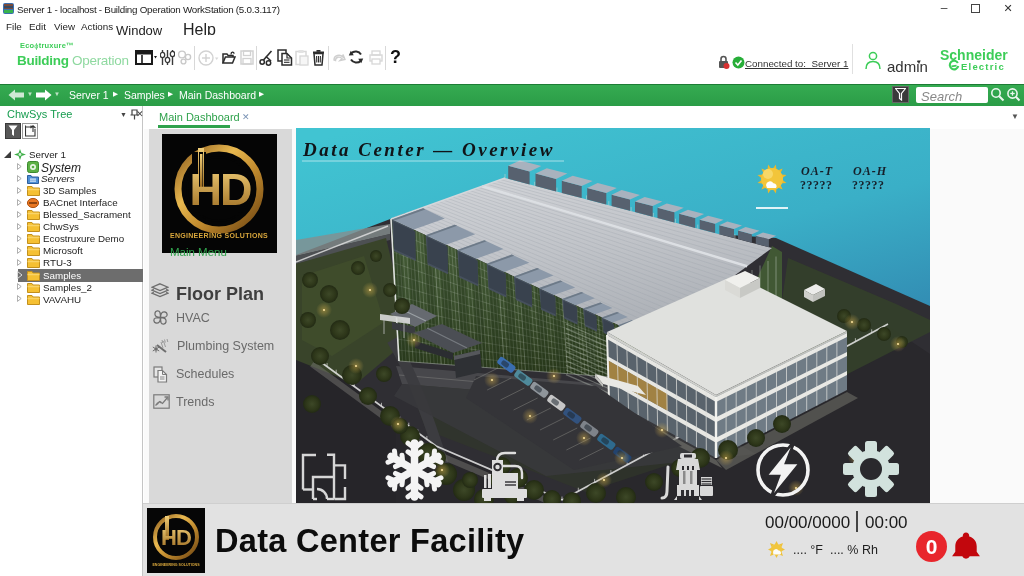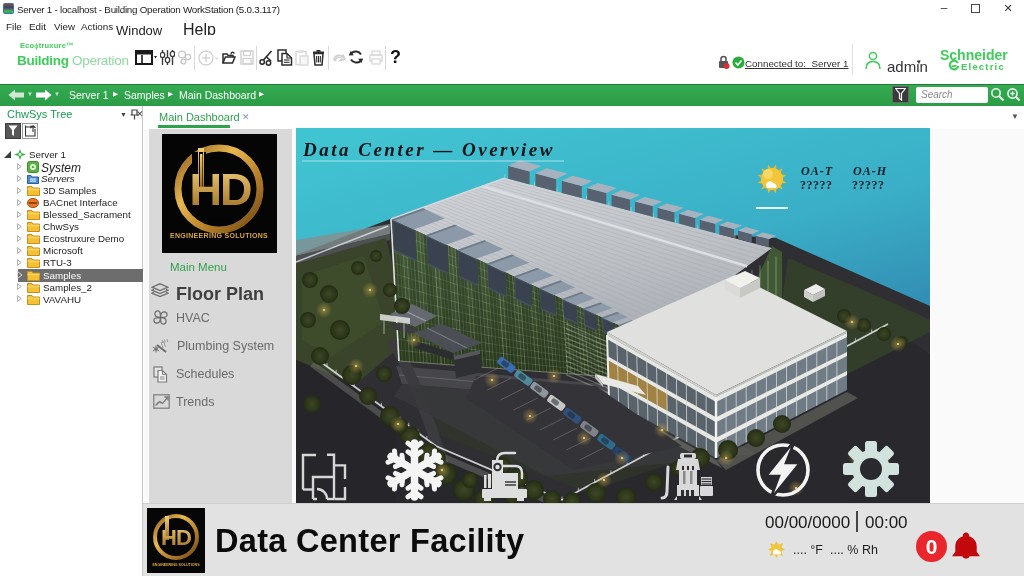--- a/index.html
+++ b/index.html
@@ -196,21 +196,21 @@
 
 <div class="abs" style="left:179px;top:89px;font-size:10.5px;color:#ffffff;">Main Dashboard</div>
 <div class="abs" style="left:259px;top:90px;font-size:6.5px;color:#ffffff;">▶</div>
 
 <div class="abs" style="left:892px;top:86px;width:17px;height:17px;background:#3a3a3a;border:1px solid #666;"></div>
 <svg class="abs" style="left:895px;top:88px;" width="11" height="13" viewBox="0 0 11 13">
     <path d="M0.5 0.5 L10.5 0.5 L6.5 5.5 L6.5 12 L4.5 10.5 L4.5 5.5 Z" fill="none" stroke="#fff" stroke-width="1.2"></path>
   </svg>
 
 <div class="abs" style="left:916px;top:86.5px;width:72px;height:16px;background:#ffffff;border-radius:2px;"></div>
-<div class="abs" style="left:921px;top:89px;font-size:10px;font-style:italic;color:#888;">Search</div>
+<div class="abs" style="left:921px;top:89px;font-size:13px;font-style:italic;color:#888;">Search</div>
 
 <svg class="abs" style="left:990px;top:87px;" width="15" height="15" viewBox="0 0 15 15">
     <circle cx="6" cy="6" r="4.2" fill="none" stroke="#eaf6ee" stroke-width="1.6"></circle>
     <line x1="9.2" y1="9.2" x2="13.5" y2="13.5" stroke="#eaf6ee" stroke-width="2"></line>
   </svg>
 
 <svg class="abs" style="left:1006px;top:87px;" width="15" height="15" viewBox="0 0 15 15">
     <circle cx="6.5" cy="6.5" r="4.6" fill="none" stroke="#eaf6ee" stroke-width="1.6"></circle>
     <line x1="4.3" y1="6.5" x2="8.7" y2="6.5" stroke="#eaf6ee" stroke-width="1.3"></line>
     <line x1="6.5" y1="4.3" x2="6.5" y2="8.7" stroke="#eaf6ee" stroke-width="1.3"></line>
@@ -390,21 +390,21 @@
 <circle cx="57" cy="55" r="41" fill="none" stroke="url(#gold)" stroke-width="7"></circle>
 <circle cx="57" cy="55" r="32" fill="none" stroke="#050505" stroke-width="2"></circle>
 <rect x="30" y="18" width="14" height="16" fill="#050505"></rect>
 <rect x="36" y="14" width="6" height="44" fill="url(#gold2)"></rect>
 <rect x="37" y="18" width="4" height="36" fill="#050505"></rect>
 <rect x="38" y="20" width="2.4" height="34" fill="url(#gold2)"></rect>
 <text x="58" y="71" font-family="Liberation Sans" font-size="45" font-weight="bold" fill="url(#gold2)" text-anchor="middle" letter-spacing="-2">HD</text>
 <text x="57" y="104" font-family="Liberation Sans" font-size="7" font-weight="bold" fill="#d8a63c" text-anchor="middle" letter-spacing="0.3">ENGINEERING SOLUTIONS</text>
 </svg>
 
-<div class="abs" style="left:170px;top:261px;font-size:11.5px;color:#2fa24c;text-align:center;">Main Menu</div>
+<div class="abs" style="left:170px;top:246px;font-size:11.5px;color:#2fa24c;text-align:center;">Main Menu</div>
 
 <svg class="abs" style="left:151px;top:283px;" width="18" height="16" viewBox="0 0 18 16">
     <path d="M9 0.8 L17 4.2 L9 7.6 L1 4.2 Z M2.8 6.2 L1 7.2 L9 10.6 L17 7.2 L15.2 6.2 M2.8 9.2 L1 10.2 L9 13.6 L17 10.2 L15.2 9.2" fill="none" stroke="#6e6e6e" stroke-width="1.3"></path>
   </svg>
 
 <div class="abs" style="left:176px;top:284px;font-size:18px;font-weight:bold;color:#3f3f3f;">Floor Plan</div>
 
 <svg class="abs" style="left:152px;top:309px;" width="17" height="17" viewBox="0 0 17 17">
     <path d="M8.5 8.5 C4 8.5 2.5 6.5 3 4 C3.5 1.5 7 1 8 3.5 C8.5 5 8.5 6.5 8.5 8.5 C8.5 4 10.5 2.5 13 3 C15.5 3.5 16 7 13.5 8 C12 8.5 10.5 8.5 8.5 8.5 C13 8.5 14.5 10.5 14 13 C13.5 15.5 10 16 9 13.5 C8.5 12 8.5 10.5 8.5 8.5 C8.5 13 6.5 14.5 4 14 C1.5 13.5 1 10 3.5 9 C5 8.5 6.5 8.5 8.5 8.5 Z" fill="none" stroke="#6e6e6e" stroke-width="1.3"></path>
   </svg>

